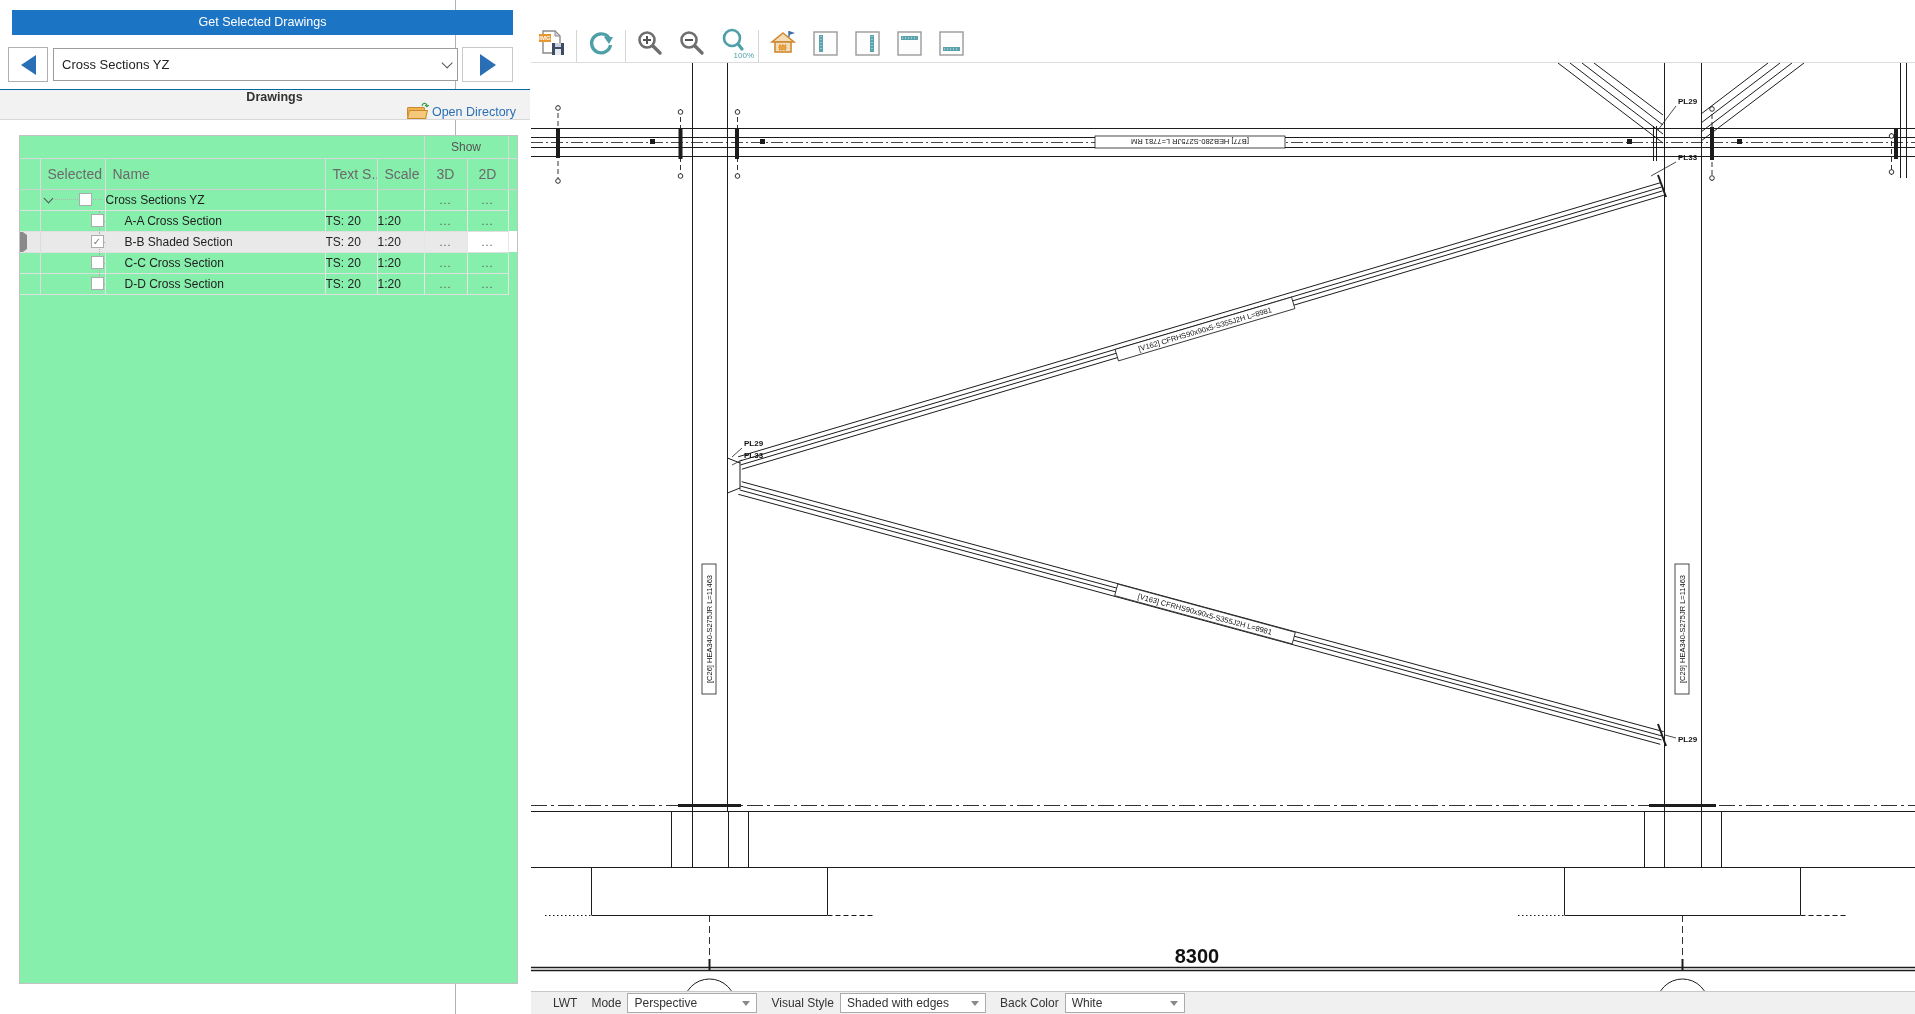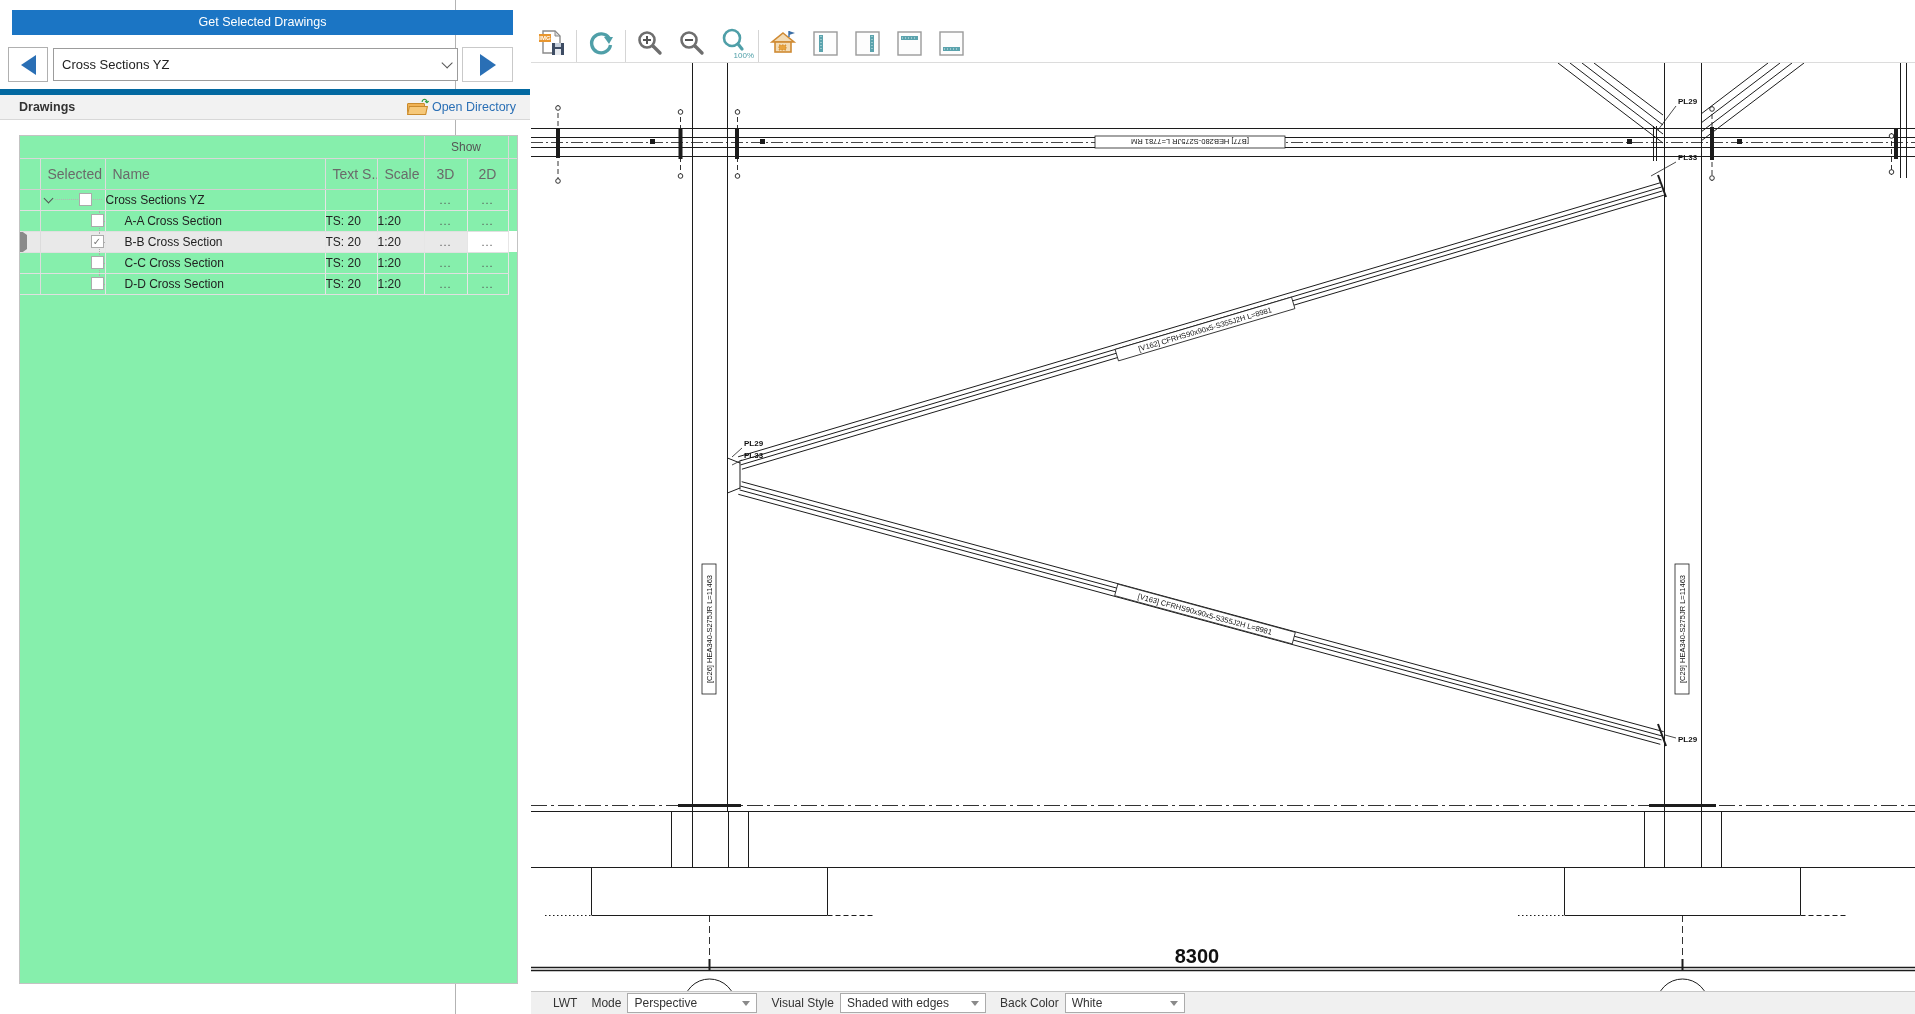--- a/index.html
+++ b/index.html
@@ -20,22 +20,22 @@
   .nav-combo { position:absolute; left:53px; top:48px; width:405px; height:33px;
                background:#fff; border:1px solid #9c9c9c; font-size:13px;
                display:flex; align-items:center; padding:0 8px; }
   .nav-combo .chev { margin-left:auto; width:8px; height:8px; border-right:1.5px solid #555;
                      border-bottom:1.5px solid #555; transform:rotate(45deg) translateY(-3px); }
   .nav-fwd { position:absolute; left:462px; top:47px; width:51px; height:35px;
              background:#fff; border:1px solid #c9c9c9; display:flex; align-items:center; justify-content:center; }
   .tri-right { width:0; height:0; border-top:11px solid transparent; border-bottom:11px solid transparent;
                border-left:16px solid #2a6fb5; }
   .drawings-hdr { position:absolute; left:0; top:89px; width:530px; height:31px; background:#f2f2f2;
-                  border-top:6px solid #0369a1; border-bottom:1px solid #d8d8d8;
-                  display:flex; align-items:center; font-size:12.5px; }
+                  border-top:1px solid #0369a1; border-bottom:1px solid #d8d8d8;
+                  display:flex; align-items:center; font-size:12.5px;flex-direction:column; }
   .drawings-hdr .title { margin-left:19px; font-weight:bold; color:#333; }
   .open-dir { margin-left:auto; margin-right:14px; display:flex; align-items:center; gap:5px;
               color:#2a6fb5; font-size:12.5px; cursor:pointer; }
   .folder-ico { width:20px; height:15px; position:relative; }
   .folder-ico .back { position:absolute; left:0; top:3px; width:18px; height:12px;
                       background:#f0b254; border:1px solid #c98b2e; border-radius:1px; }
   .folder-ico .front { position:absolute; left:1px; top:6px; width:19px; height:9px;
                        background:#f6c879; border:1px solid #c98b2e; transform:skewX(-12deg); }
   .folder-ico .arrow { position:absolute; right:-2px; top:-3px; color:#2f9e44; font-size:9px; font-weight:bold; }
 
@@ -193,21 +193,21 @@
             <td class="dots cell-2d">...</td>
             <td class="filler"></td>
           </tr>
           <tr class="sel-row">
             <td class="ind"><span class="row-marker"></span></td>
             <td class="selcell">
                 <span class="vline"></span>
                 <span class="hline"></span>
               <span class="chk chk-right">✓</span>
               </td>
-            <td class="name-cell child">B-B Cross Section</td>
+            <td class="name-cell child">B-B Shaded Section</td>
             <td class="tscell">TS: 20</td>
             <td class="sccell">1:20</td>
             <td class="dots">...</td>
             <td class="dots cell-2d">...</td>
             <td class="filler"></td>
           </tr>
           <tr>
             <td class="ind"></td>
             <td class="selcell">
                 <span class="vline"></span>

